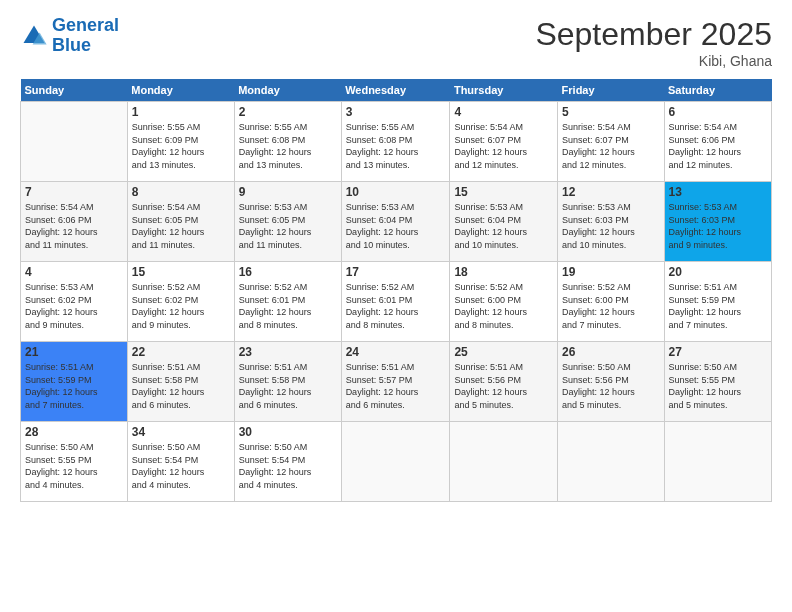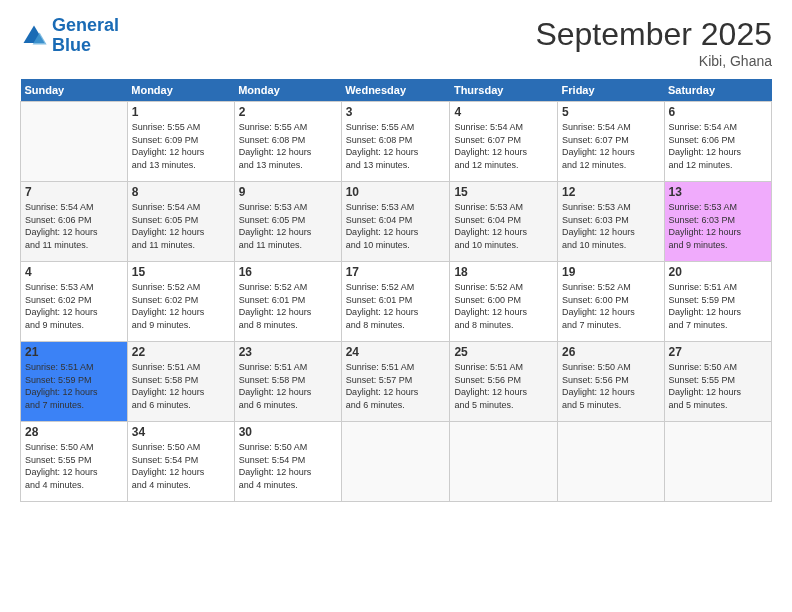--- a/index.html
+++ b/index.html
@@ -204,21 +204,21 @@
 Daylight: 12 hours
 and 10 minutes.</div>
           </td>
           <td style="background-color: rgb(245, 245, 245); margin-top: 32px;">
             <span class="day-num">12</span>
             <div class="day-info" style="white-space: pre-line;">Sunrise: 5:53 AM
 Sunset: 6:03 PM
 Daylight: 12 hours
 and 10 minutes.</div>
           </td>
-          <td style="background-color: #f0abfc;">
+          <td style="background-color: #0ea5e9;">
             <span class="day-num">13</span>
             <div class="day-info" style="white-space: pre-line;">Sunrise: 5:53 AM
 Sunset: 6:03 PM
 Daylight: 12 hours
 and 9 minutes.</div>
           </td>
         </tr>
         <tr style="background-color: rgb(255, 255, 255);">
           <td>
             <span class="day-num">4</span>

